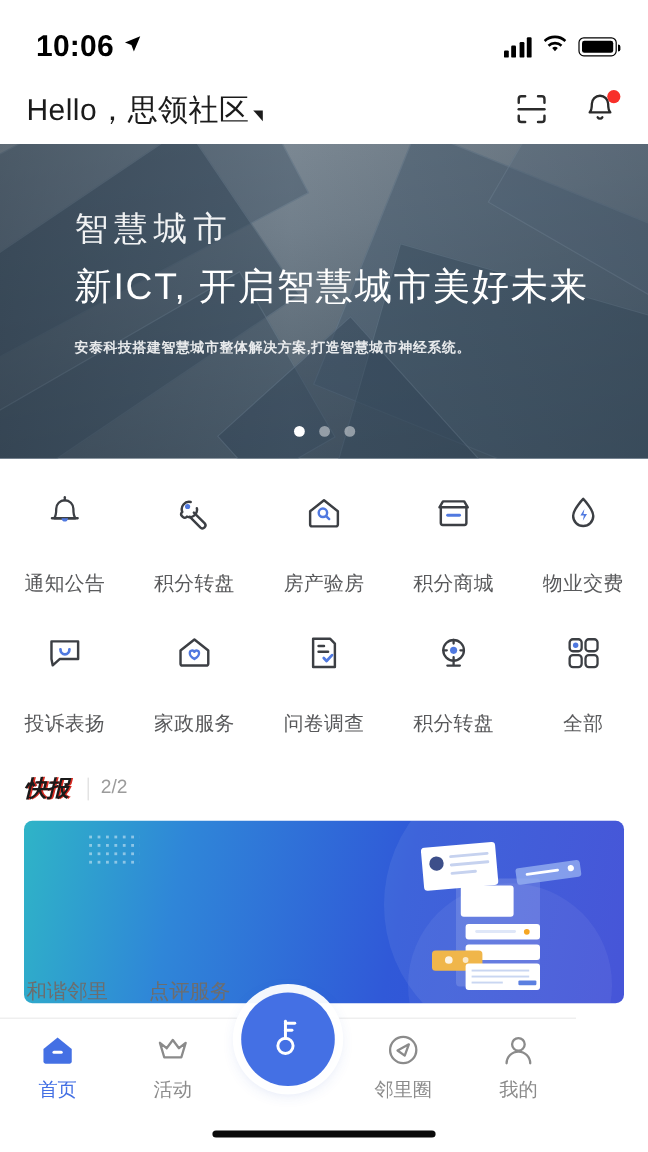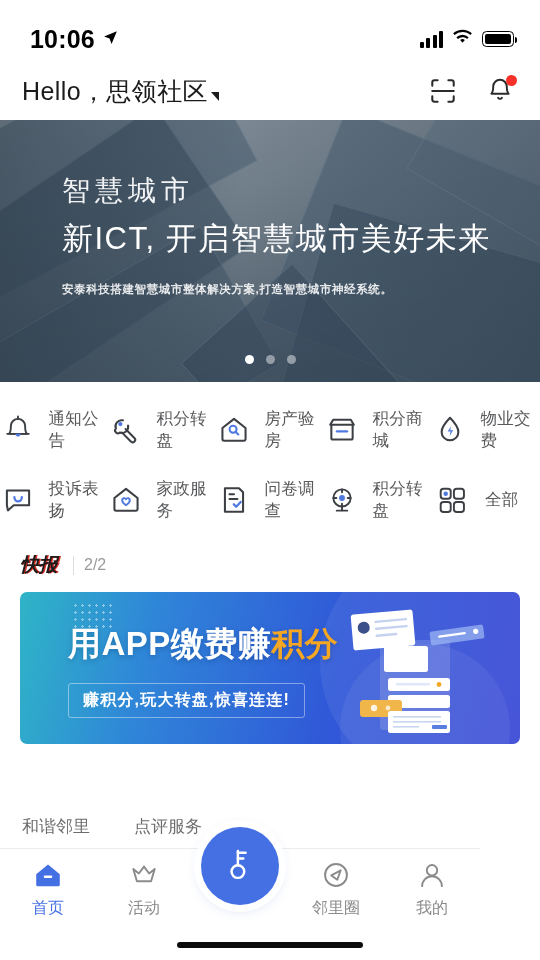--- a/index.html
+++ b/index.html
@@ -80,21 +80,21 @@
   }
   .dots { position: absolute; left: 0; right: 0; bottom: 18px; display: flex; justify-content: center; gap: 12px; z-index: 6; }
   .dots i { width: 9px; height: 9px; border-radius: 50%; background: rgba(255,255,255,0.45); display: block; }
   .dots i.on { background: #ffffff; }
 
   
   .grid {
     padding: 20px 0 6px; background: #fff;
     display: grid; grid-template-columns: repeat(5, 1fr); row-gap: 14px;
   }
-  .cell { display: flex; flex-direction: row; align-items: center; gap: 13px; padding: 6px 0; }
+  .cell { display: flex; flex-direction: column; align-items: center; gap: 28px; padding: 6px 0; }
   .cell .glyph { width: 40px; height: 40px; display: flex; align-items: center; justify-content: center; }
   .cell .lbl { font-size: 16.5px; color: #58595b; letter-spacing: 0.3px; }
 
   
   .newsbar {
     display: flex; align-items: center; height: 46px; margin: 8px 0 0;
     padding: 0 22px 0 20px; background: #fff;
   }
   .news-tag {
     font-size: 19px; font-weight: bold; font-style: italic; color: #1a1a1a;
@@ -134,21 +134,21 @@
   .promo-h .hl { color: #f5a623; }
   .promo-sub {
     margin-top: 16px; display: inline-block; padding: 6px 14px;
     border: 1px solid rgba(255,255,255,0.42); border-radius: 3px;
     font-size: 16px; font-weight: bold; color: #ffffff; letter-spacing: 1.2px;
   }
   .promo-art { position: absolute; right: 26px; top: 12px; width: 150px; height: 132px; z-index: 3; }
 
   
   .sect-row {
-    position: absolute; left: 22px; bottom: 122px; display: flex; gap: 44px; z-index: 2;
+    position: absolute; left: 22px; bottom: 122px; display: flex; gap: 34px; z-index: 2;
   }
   .sect-row span { font-size: 17px; color: #6d6d6d; }
 
   
   .tabbar {
     position: absolute; left: 0; bottom: 0; width: 480px; height: 112px;
     background: #ffffff; border-top: 1px solid #ececec; z-index: 20;
     display: flex; align-items: flex-start; padding-top: 10px;
   }
   .tab { flex: 1; display: flex; flex-direction: column; align-items: center; gap: 7px; }
@@ -373,24 +373,20 @@
     <span class="news-tag">快报</span>
     <span class="news-div"></span>
     <span class="news-count">2/2</span>
   </div>
 
   <div class="promo-wrap">
     <div class="promo">
       <div class="promo-blob"></div>
       <div class="promo-blob2"></div>
       <div class="promo-dots"></div>
-      <div class="promo-txt">
-        <div class="promo-h"><span>用APP缴费赚</span><span class="hl">积分</span></div>
-        <div class="promo-sub">赚积分,玩大转盘,惊喜连连!</div>
-      </div>
       <svg class="promo-art" viewBox="0 0 150 132">
         <rect x="36" y="36" width="70" height="90" rx="3" fill="#ffffff" opacity="0.14"></rect>
         <rect x="8" y="8" width="62" height="36" rx="3" fill="#ffffff" transform="rotate(-5 39 26)"></rect>
         <circle cx="20" cy="22" r="6" fill="#3d4f8a" transform="rotate(-5 39 26)"></circle>
         <rect x="31" y="16" width="33" height="2.4" rx="1.2" fill="#c6d2ef" transform="rotate(-5 39 26)"></rect>
         <rect x="31" y="23" width="33" height="2.4" rx="1.2" fill="#c6d2ef" transform="rotate(-5 39 26)"></rect>
         <rect x="31" y="30" width="22" height="2.4" rx="1.2" fill="#c6d2ef" transform="rotate(-5 39 26)"></rect>
         <rect x="86" y="24" width="54" height="14" rx="2.5" fill="#9ab4f2" opacity="0.75" transform="rotate(-8 113 31)"></rect>
         <rect x="94" y="29" width="28" height="2.4" rx="1.2" fill="#ffffff" transform="rotate(-8 113 31)"></rect>
         <circle cx="132" cy="30" r="2.6" fill="#ffffff" transform="rotate(-8 113 31)"></circle>

